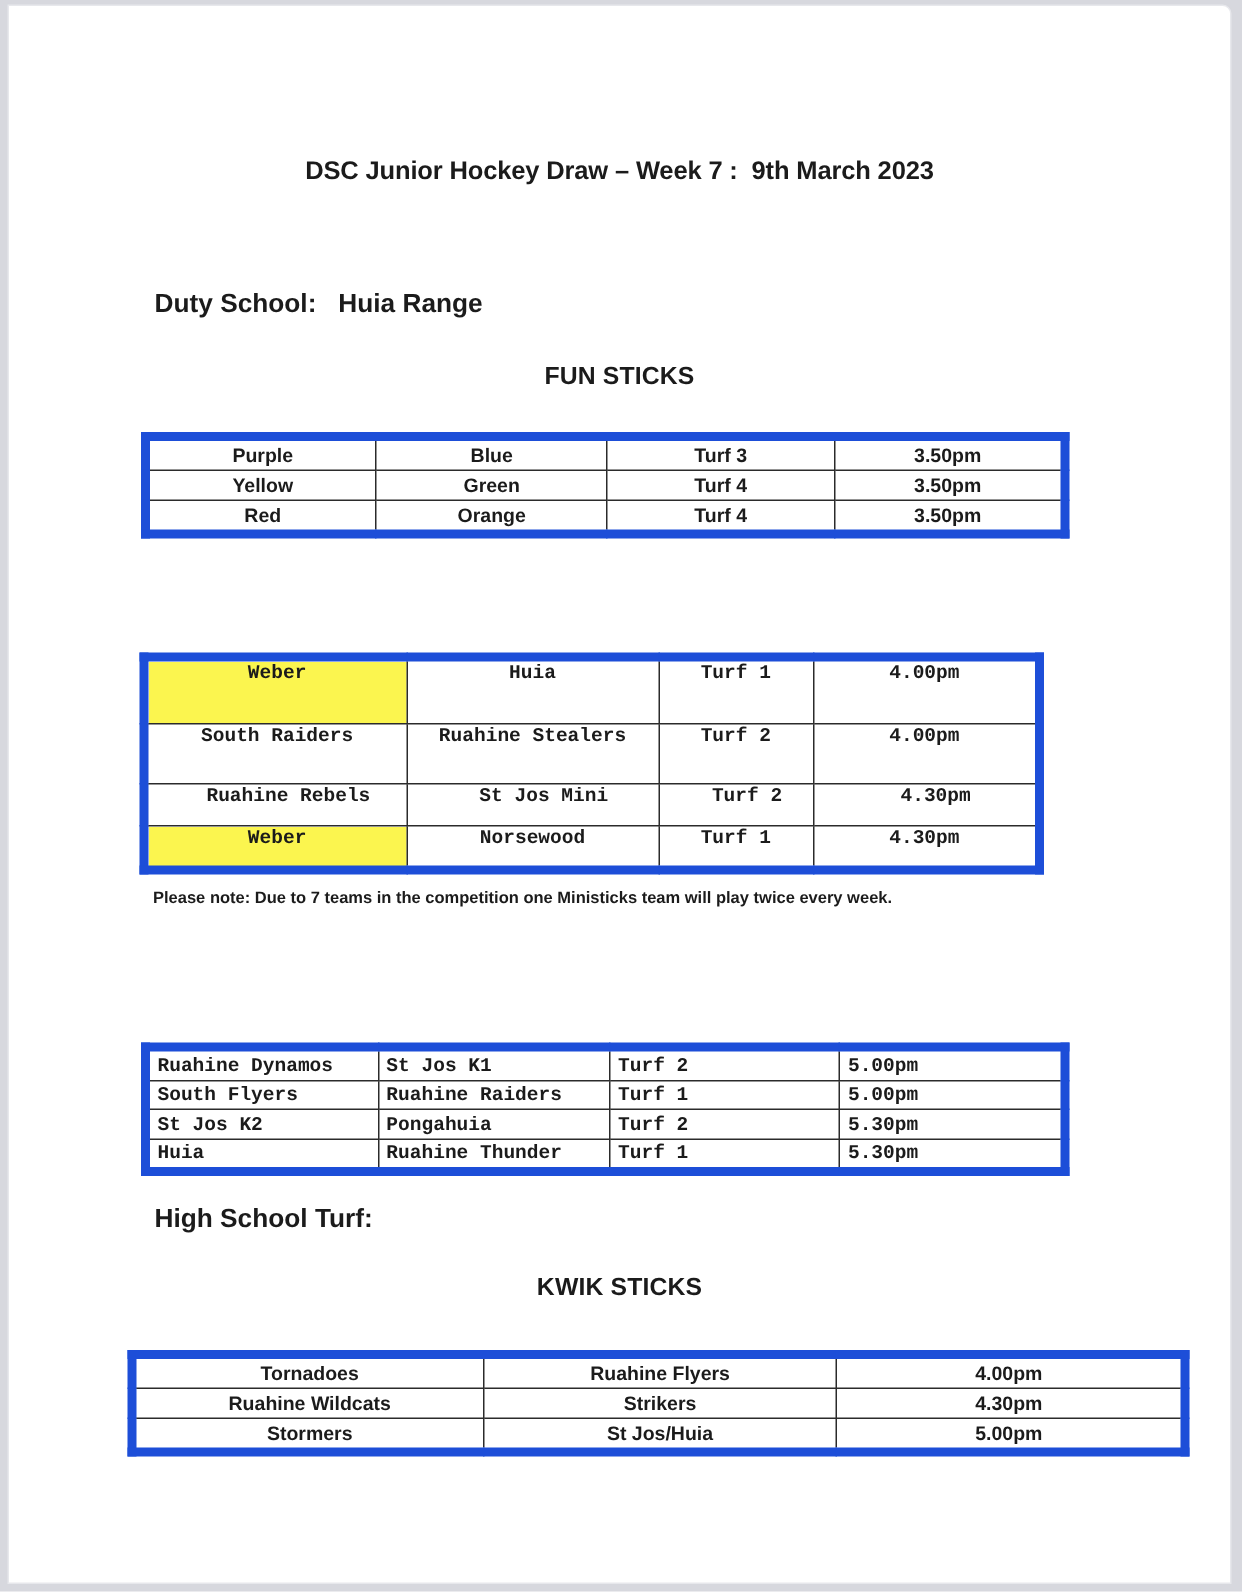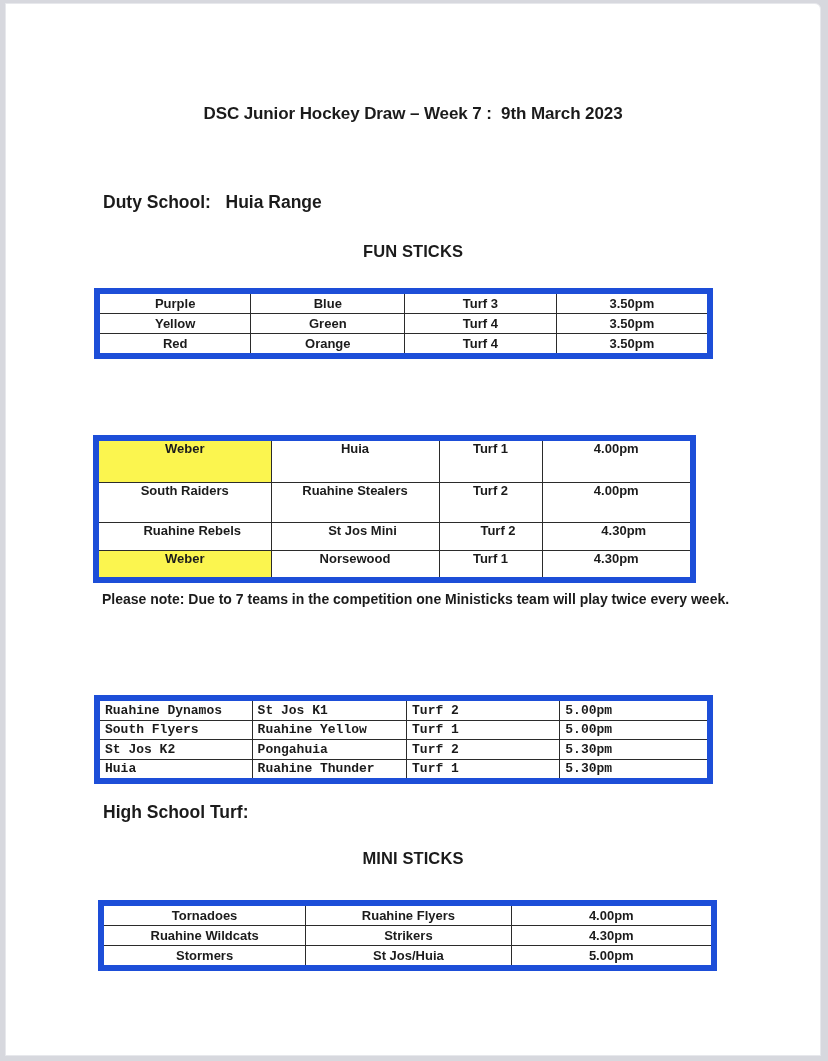--- a/index.html
+++ b/index.html
@@ -51,41 +51,41 @@
   table.grid{border:6px solid #1d4ed8;margin-top:13px;}
   table.grid td{
     border:1.5px solid #2b2b2b;
     overflow:hidden;
     padding:0 5px;
   }
   .t-fun{top:271px;left:88px;width:619px;}
   .t-fun td{height:19px;text-align:center;}
 
   .t-mini{top:418px;left:87px;width:597px;}
-  .t-mini td{text-align:center;vertical-align:top;padding-top:6px;}
+  .t-mini td{text-align:center;vertical-align:top;padding-top:6px;font-family:Liberation Mono, monospace;}
   .t-mini tr.r0 td{height:41px;}
   .t-mini tr.r1 td{height:39px;}
   .t-mini tr.r2 td{height:27px;padding-left:20px;}
   .t-mini tr.r3 td{height:26px;}
   .hl{background:#FBF54F;}
 
   .note{
     top:581px;left:96px;width:628px;
-    font-size:14px;font-weight:700;
+    font-size:11px;font-weight:700;
     line-height:28px;
   }
 
   .t-kiwi{top:678px;left:88px;width:619px;font-family:Liberation Mono, monospace;}
   .t-kiwi td{height:18.5px;text-align:left;padding-left:7px;}
 
   .sub-heading{
     top:798px;left:97px;
     font-size:17.5px;font-weight:700;
   }
-  .t-kwik{top:883px;left:92px;width:619px;}
+  .t-kwik{top:883px;left:79px;width:708px;}
   .t-kwik td{height:19px;text-align:center;}
 </style>
 </head>
 <body>
 
 <div class="page">
 
   <div class="abs doc-title pre">DSC Junior Hockey Draw – Week 7 :  9th March 2023</div>
 
   <div class="abs duty pre">Duty School:   Huia Range</div>
@@ -169,42 +169,42 @@
       </colgroup>
     <tbody>
       <tr>
         <td>Ruahine Dynamos</td>
         <td>St Jos K1</td>
         <td>Turf 2</td>
         <td>5.00pm</td>
       </tr>
       <tr>
         <td>South Flyers</td>
-        <td>Ruahine Yellow</td>
+        <td>Ruahine Raiders</td>
         <td>Turf 1</td>
         <td>5.00pm</td>
       </tr>
       <tr>
         <td>St Jos K2</td>
         <td>Pongahuia</td>
         <td>Turf 2</td>
         <td>5.30pm</td>
       </tr>
       <tr>
         <td>Huia</td>
         <td>Ruahine Thunder</td>
         <td>Turf 1</td>
         <td>5.30pm</td>
       </tr>
     </tbody>
   </table>
 
   <div class="abs sub-heading">High School Turf:</div>
 
-  <div class="abs section-heading h-kwik">MINI STICKS</div>
+  <div class="abs section-heading h-kwik">KWIK STICKS</div>
 
   <table class="abs grid t-kwik">
     <colgroup>
         <col style="width:33.4%">
         <col style="width:33.5%">
         <col style="width:33.1%">
       </colgroup>
     <tbody>
       <tr>
         <td>Tornadoes</td>

